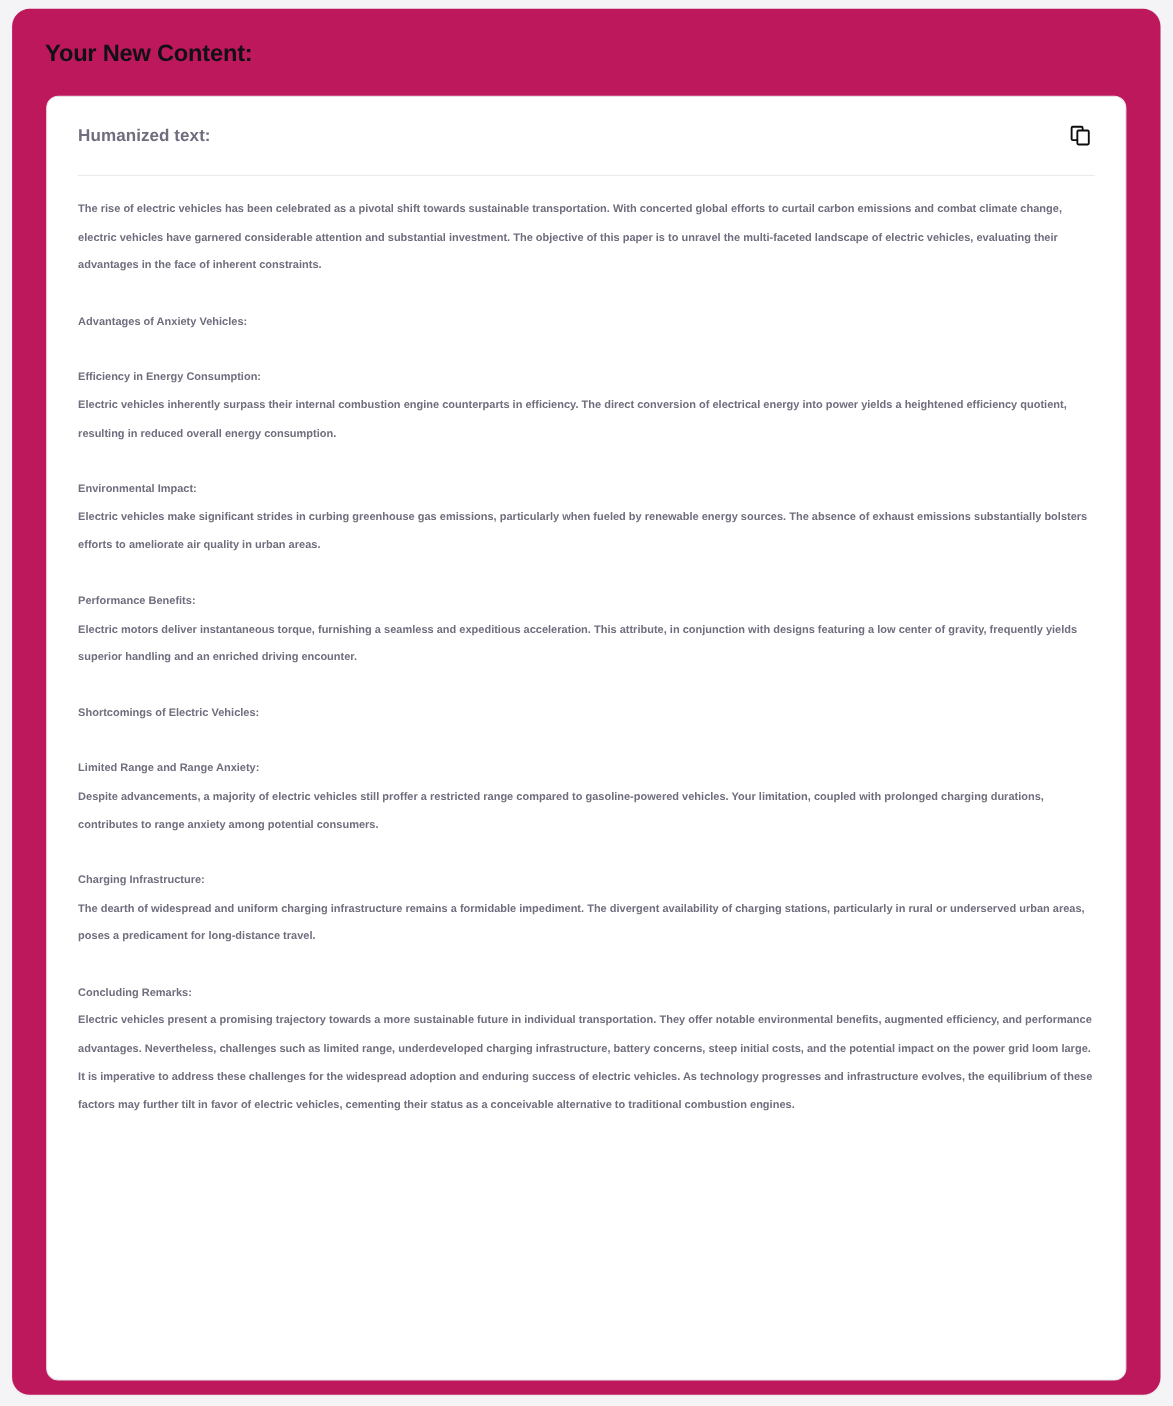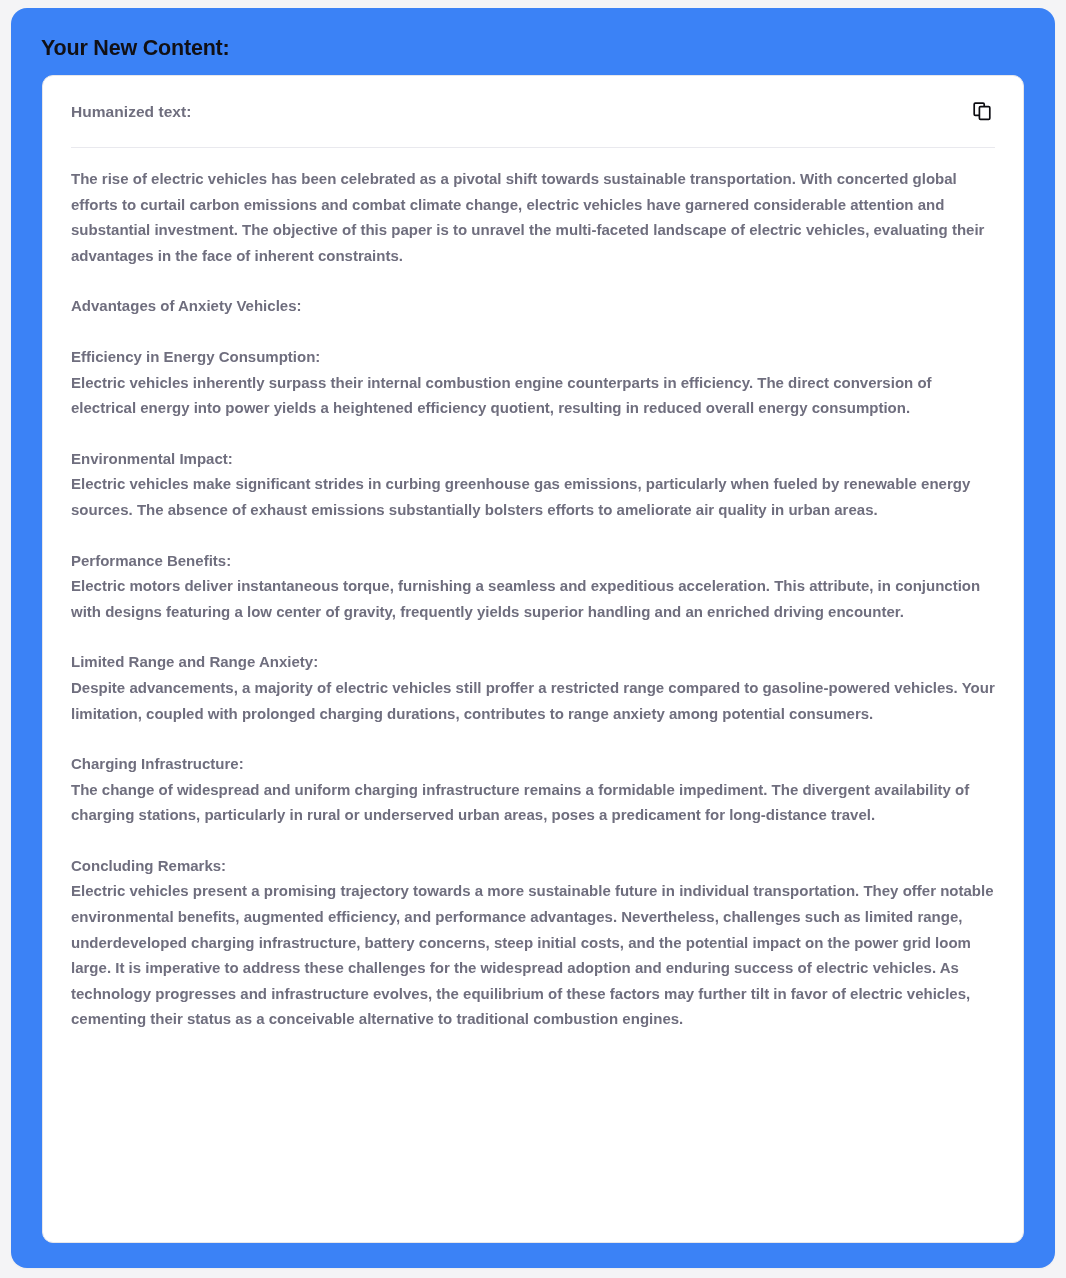--- a/index.html
+++ b/index.html
@@ -14,40 +14,40 @@
     -webkit-font-smoothing: antialiased;
     overflow: hidden;
   }
 
   .page-card {
     position: absolute;
     left: 11px;
     top: 8px;
     width: 1044px;
     height: 1260px;
-    background: #3b82f6;
+    background: #be185d;
     border-radius: 16px;
     box-sizing: border-box;
     box-shadow: 0 1px 2px rgba(16, 16, 32, 0.04);
   }
 
   .page-title {
     margin: 0;
     padding: 28px 0 0 30px;
     font-size: 21.5px;
     font-weight: bold;
     color: #111015;
     letter-spacing: -0.2px;
     line-height: 1.2;
   }
 
   .result-card {
     position: absolute;
     left: 31px;
-    top: 67px;
+    top: 79px;
     width: 982px;
     height: 1168px;
     box-sizing: border-box;
     background: #ffffff;
     border: 1px solid #e6e6ea;
     border-radius: 11px;
     overflow: hidden;
   }
 
   .result-head {
@@ -84,21 +84,21 @@
   }
 
   .head-divider {
     height: 1px;
     background: #e9e9ee;
     margin: 0 28px;
   }
 
   .result-body {
     padding: 18px 28px 22px 28px;
-    font-size: 15px;
+    font-size: 10px;
     line-height: 25.6px;
     color: #6f6e7e;
     font-weight: bold;
     letter-spacing: 0.005px;
   }
 
   .result-body p {
     margin: 0 0 25px 0;
     white-space: pre-line;
   }
@@ -132,22 +132,23 @@
 
     <div class="result-body">
       <p>The rise of electric vehicles has been celebrated as a pivotal shift towards sustainable transportation. With concerted global efforts to curtail carbon emissions and combat climate change, electric vehicles have garnered considerable attention and substantial investment. The objective of this paper is to unravel the multi-faceted landscape of electric vehicles, evaluating their advantages in the face of inherent constraints.</p>
       <p>Advantages of Anxiety Vehicles:</p>
       <p>Efficiency in Energy Consumption:
 Electric vehicles inherently surpass their internal combustion engine counterparts in efficiency. The direct conversion of electrical energy into power yields a heightened efficiency quotient, resulting in reduced overall energy consumption.</p>
       <p>Environmental Impact:
 Electric vehicles make significant strides in curbing greenhouse gas emissions, particularly when fueled by renewable energy sources. The absence of exhaust emissions substantially bolsters efforts to ameliorate air quality in urban areas.</p>
       <p>Performance Benefits:
 Electric motors deliver instantaneous torque, furnishing a seamless and expeditious acceleration. This attribute, in conjunction with designs featuring a low center of gravity, frequently yields superior handling and an enriched driving encounter.</p>
+      <p>Shortcomings of Electric Vehicles:</p>
       <p>Limited Range and Range Anxiety:
 Despite advancements, a majority of electric vehicles still proffer a restricted range compared to gasoline-powered vehicles. Your limitation, coupled with prolonged charging durations, contributes to range anxiety among potential consumers.</p>
       <p>Charging Infrastructure:
-The change of widespread and uniform charging infrastructure remains a formidable impediment. The divergent availability of charging stations, particularly in rural or underserved urban areas, poses a predicament for long-distance travel.</p>
+The dearth of widespread and uniform charging infrastructure remains a formidable impediment. The divergent availability of charging stations, particularly in rural or underserved urban areas, poses a predicament for long-distance travel.</p>
       <p>Concluding Remarks:
 Electric vehicles present a promising trajectory towards a more sustainable future in individual transportation. They offer notable environmental benefits, augmented efficiency, and performance advantages. Nevertheless, challenges such as limited range, underdeveloped charging infrastructure, battery concerns, steep initial costs, and the potential impact on the power grid loom large. It is imperative to address these challenges for the widespread adoption and enduring success of electric vehicles. As technology progresses and infrastructure evolves, the equilibrium of these factors may further tilt in favor of electric vehicles, cementing their status as a conceivable alternative to traditional combustion engines.</p>
     </div>
 
   </div>
 </div>
 
 </body></html>

